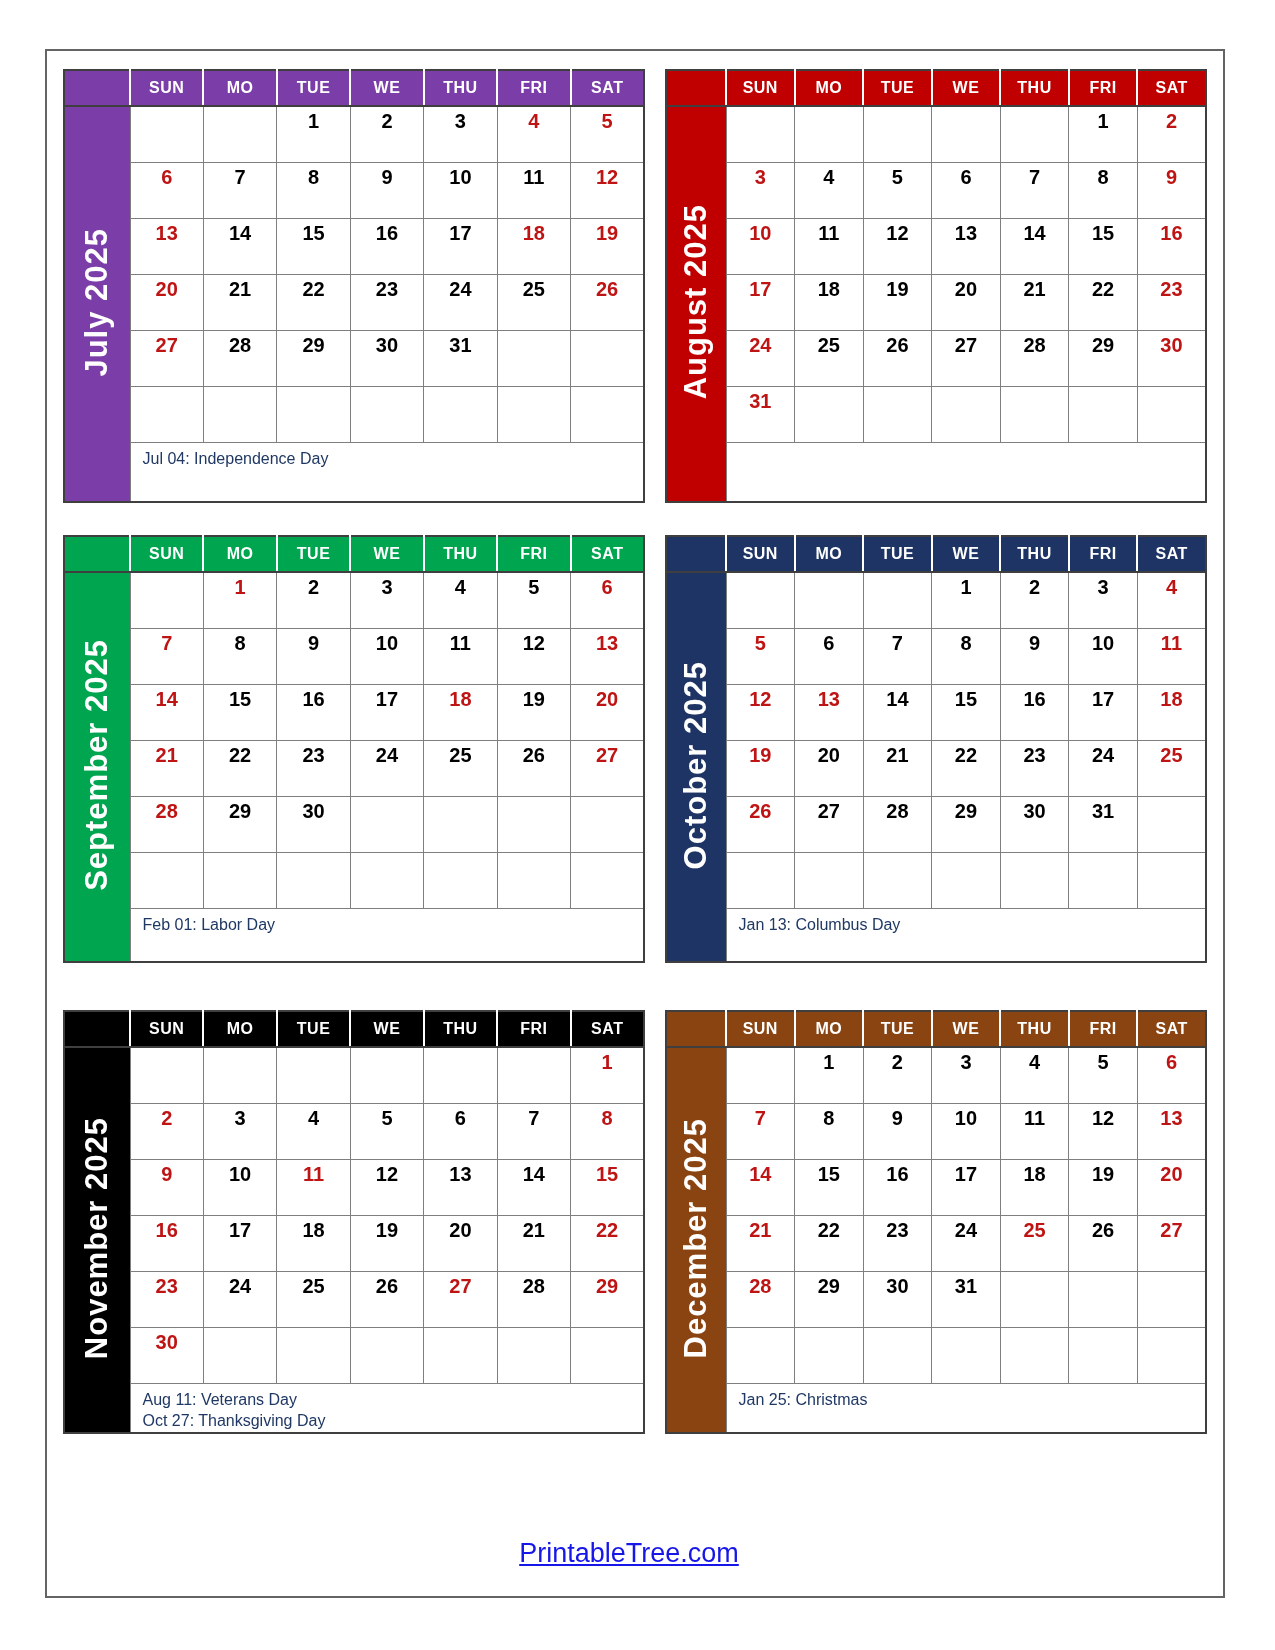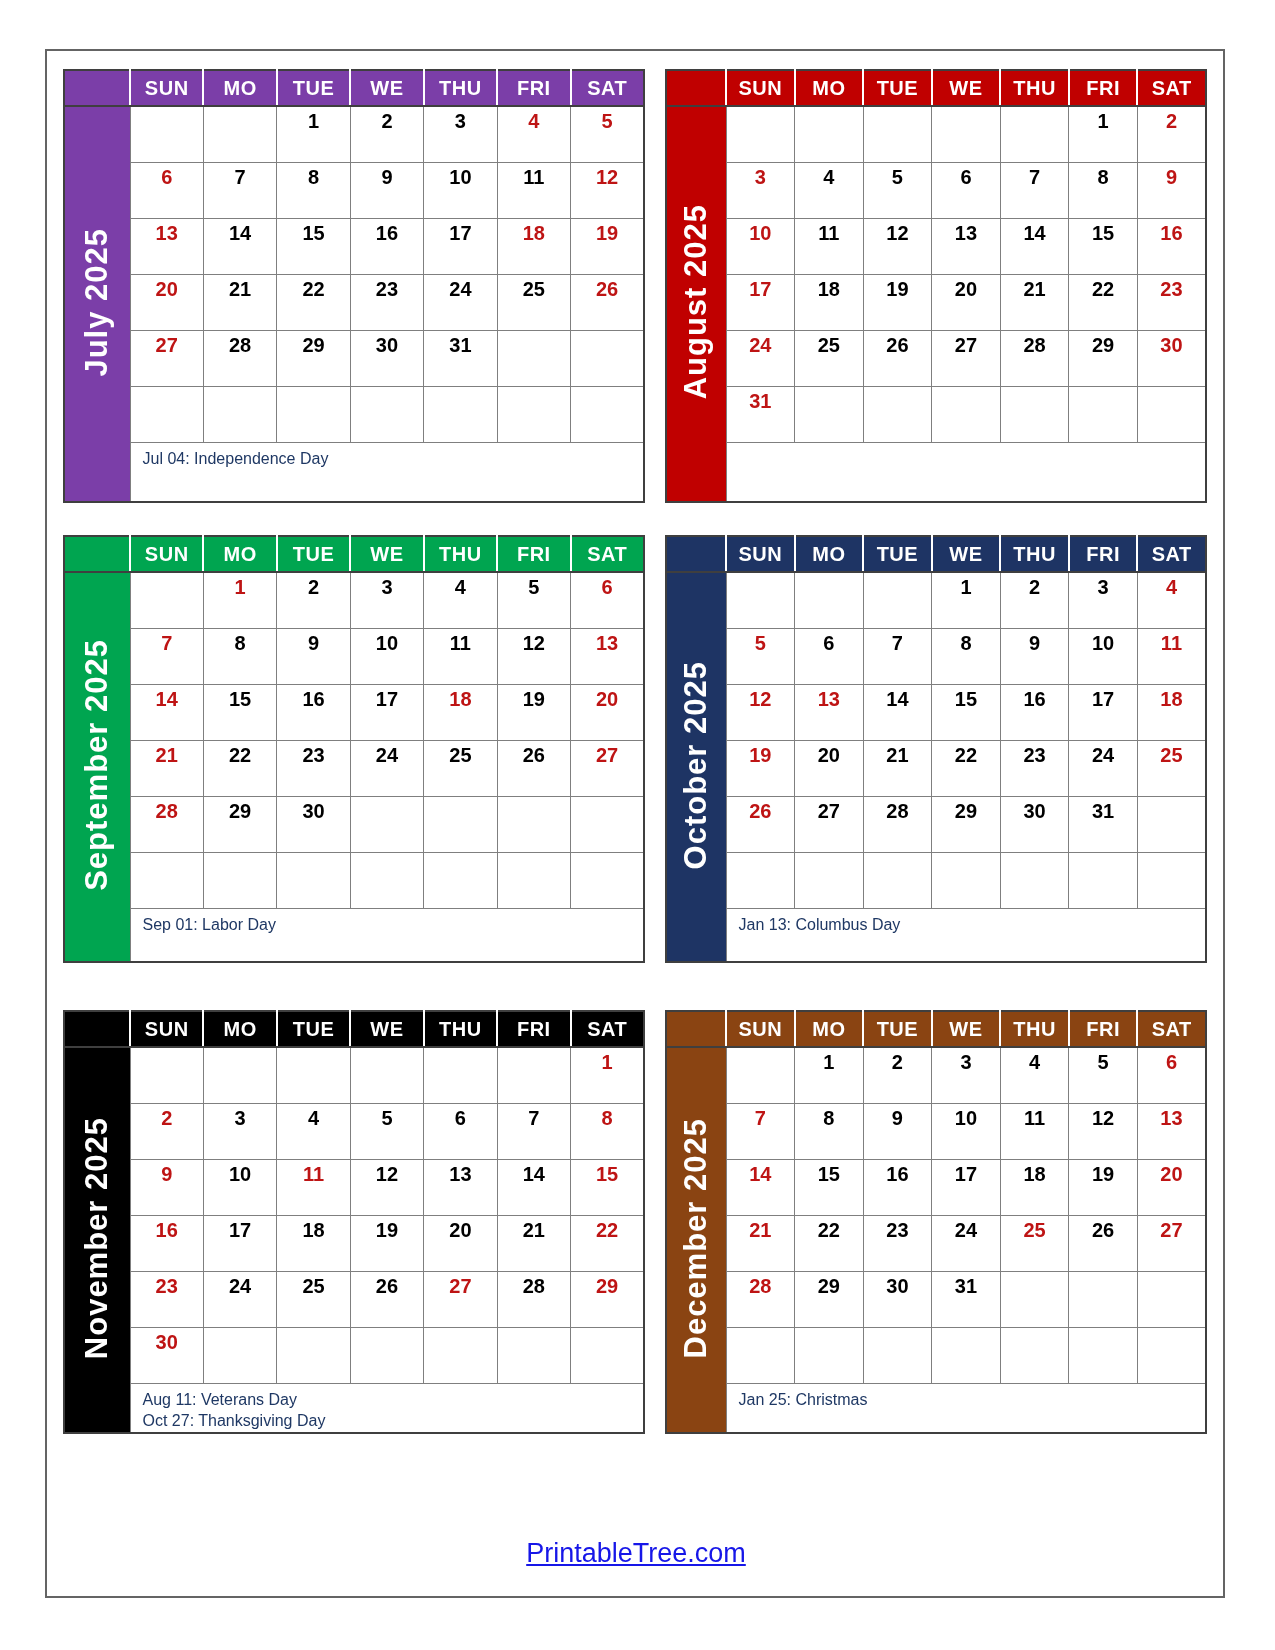--- a/index.html
+++ b/index.html
@@ -46,21 +46,21 @@
 
   td.corner {
     background: var(--accent);
     border-bottom: 2px solid #3f3f3f;
     border-right: 2px solid #ffffff;
     padding: 0;
   }
   th.dow {
     background: var(--accent);
     color: #ffffff;
-    font-size: 20px;
+    font-size: 16px;
     font-weight: bold;
     letter-spacing: 0.5px;
     text-align: center;
     vertical-align: middle;
     border-left: 2px solid #ffffff;
     border-bottom: 2px solid #3f3f3f;
     padding: 0;
   }
   td.side {
     background: var(--accent);
@@ -96,21 +96,21 @@
     padding: 5px 4px 0 12px;
   }
   .holiday-line {
     color: #1f3864;
     font-size: 16px;
     font-weight: normal;
     line-height: 1.35;
   }
   .footer {
     position: absolute;
-    left: 34px; top: 1538px;
+    left: 27px; top: 1538px;
     width: 1204px;
     text-align: center;
   }
   .footer a {
     color: #1616e8;
     font-size: 27px;
     text-decoration: underline;
     cursor: pointer;
   }
 </style>
@@ -363,21 +363,21 @@
             <td class="day"></td>
             <td class="day"></td>
             <td class="day"></td>
             <td class="day"></td>
             <td class="day"></td>
             <td class="day"></td>
             <td class="day"></td>
           </tr>
           <tr class="nrow">
             <td class="notes" colspan="7">
-              <div class="holiday-line">Sep 01: Labor Day</div>
+              <div class="holiday-line">Feb 01: Labor Day</div>
             </td>
           </tr>
         </tbody>
       </table>
     </div>
     <div class="month month-3 right" style="--accent: #1E3464;">
       <table class="cal">
         <colgroup>
           <col class="c-side">
           <col>

